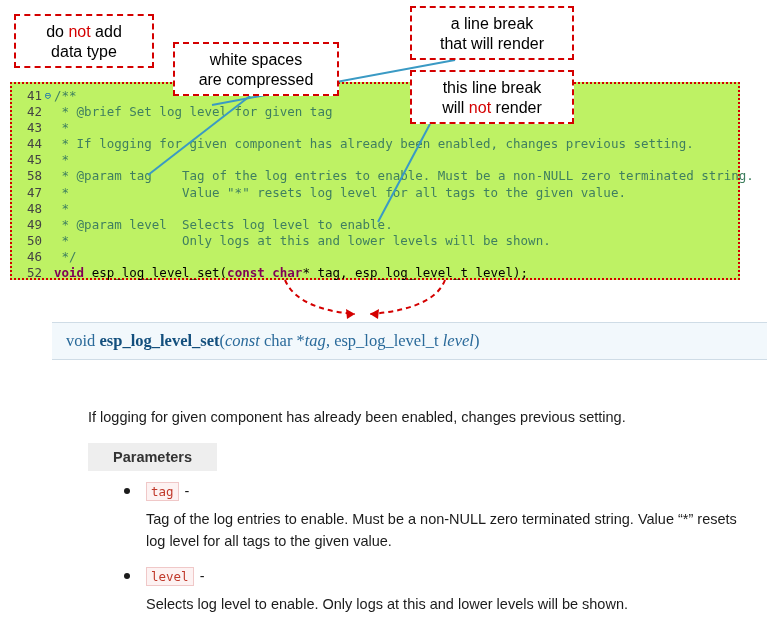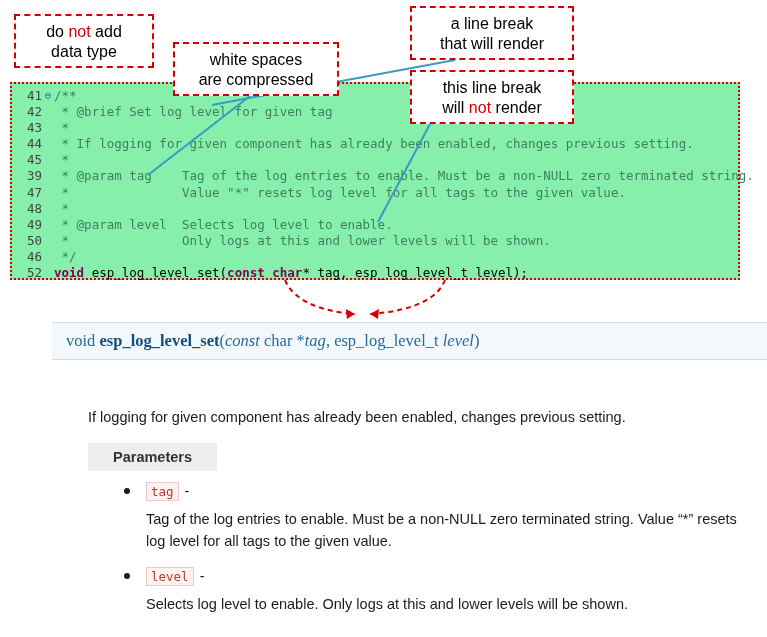--- a/index.html
+++ b/index.html
@@ -45,21 +45,21 @@
   }
 
   
   #code-block {
     position: absolute;
     left: 10px;
     top: 82px;
     width: 730px;
     height: 198px;
     border: 2px dotted #d40000;
-    background: #86efac;
+    background: #bef264;
     box-sizing: border-box;
     padding: 4px 4px 4px 2px;
     z-index: 5;
   }
   .code-line {
     display: flex;
     font-family: "DejaVu Sans Mono", monospace;
     font-size: 12.5px;
     line-height: 16.1px;
     white-space: pre;
@@ -237,21 +237,21 @@
   <div class="code-line">
     <span class="ln">43</span><span class="fold"></span><span class="code-text c-comment"> *</span>
   </div>
   <div class="code-line">
     <span class="ln">44</span><span class="fold"></span><span class="code-text c-comment"> * If logging for given component has already been enabled, changes previous setting.</span>
   </div>
   <div class="code-line">
     <span class="ln">45</span><span class="fold"></span><span class="code-text c-comment"> *</span>
   </div>
   <div class="code-line">
-    <span class="ln">39</span><span class="fold"></span><span class="code-text c-comment"> * @param tag    Tag of the log entries to enable. Must be a non-NULL zero terminated string.</span>
+    <span class="ln">58</span><span class="fold"></span><span class="code-text c-comment"> * @param tag    Tag of the log entries to enable. Must be a non-NULL zero terminated string.</span>
   </div>
   <div class="code-line">
     <span class="ln">47</span><span class="fold"></span><span class="code-text c-comment"> *               Value "*" resets log level for all tags to the given value.</span>
   </div>
   <div class="code-line">
     <span class="ln">48</span><span class="fold"></span><span class="code-text c-comment"> *</span>
   </div>
   <div class="code-line">
     <span class="ln">49</span><span class="fold"></span><span class="code-text c-comment"> * @param level  Selects log level to enable.</span>
   </div>

